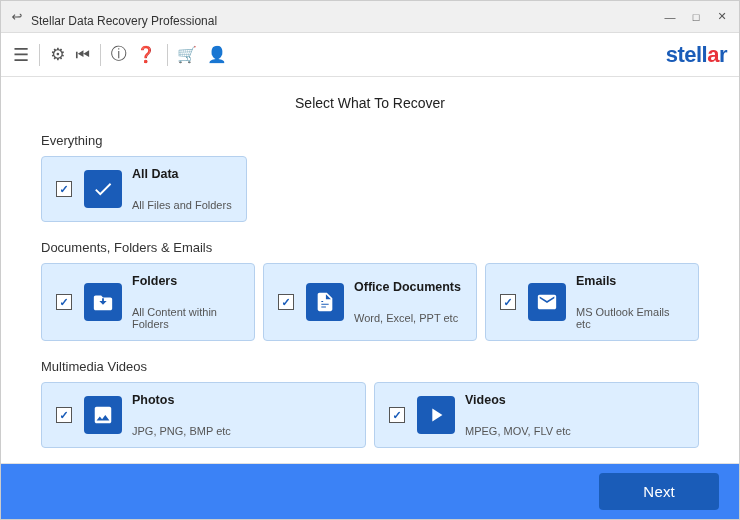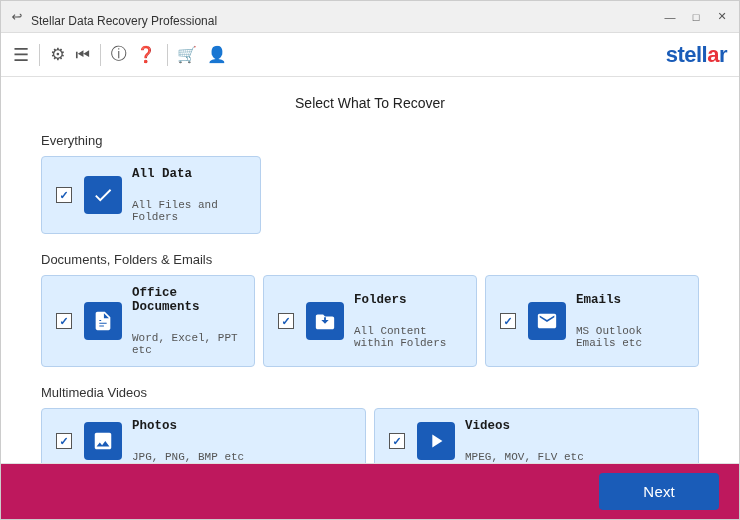--- a/index.html
+++ b/index.html
@@ -181,37 +181,36 @@
     }
     .card-icon-box svg {
       width: 22px;
       height: 22px;
       fill: #fff;
     }
 
     .card-text {
       display: flex;
       flex-direction: column;
-      font-family: Liberation Mono, monospace;
     }
     .card-title {
       font-size: 12.5px;
       font-weight: 600;
       color: #1a1a1a;
     }
     .card-sub {
       font-size: 11px;
       color: #555;
       margin-top: 18px;
     }
 
     
     .footer {
       height: 56px;
-      background: #be185d;
+      background: #3b82f6;
       border-top: 1px solid #e0e0e0;
       display: flex;
       align-items: center;
       justify-content: flex-end;
       padding: 0 20px;
     }
     .next-btn {
       background: #1a5cb8;
       color: #fff;
       border: none;
@@ -287,41 +286,41 @@
     </div>
   </div>
 
   <div class="section">
     <div class="section-label">Documents, Folders &amp; Emails</div>
     <div class="cards-row">
 
       <div class="card">
         <div class="card-checkbox checked"></div>
         <div class="card-icon-box">
+
+          <svg viewBox="0 0 24 24">
+              <path d="M10 4H4c-1.1 0-2 .9-2 2v12c0 1.1.9 2 2 2h16c1.1 0 2-.9 2-2V8c0-1.1-.9-2-2-2h-8l-2-2zm2 10l-4-4h3V7h2v3h3l-4 4z" transform="translate(0,1)"></path>
+            </svg>
+        </div>
+        <div class="card-text">
+          <span class="card-title">Folders</span>
+          <span class="card-sub">All Content within Folders</span>
+        </div>
+      </div>
+
+      <div class="card">
+        <div class="card-checkbox checked"></div>
+        <div class="card-icon-box">
           <svg viewBox="0 0 24 24">
               <path d="M14 2H6c-1.1 0-2 .9-2 2v16c0 1.1.9 2 2 2h12c1.1 0 2-.9 2-2V8l-6-6zm-1 7V3.5L18.5 9H13zM8 14h8v1H8zm0 3h5v1H8zm0-6h2v1H8z"></path>
             </svg>
         </div>
         <div class="card-text">
           <span class="card-title">Office Documents</span>
           <span class="card-sub">Word, Excel, PPT etc</span>
-        </div>
-      </div>
-
-      <div class="card">
-        <div class="card-checkbox checked"></div>
-        <div class="card-icon-box">
-
-          <svg viewBox="0 0 24 24">
-              <path d="M10 4H4c-1.1 0-2 .9-2 2v12c0 1.1.9 2 2 2h16c1.1 0 2-.9 2-2V8c0-1.1-.9-2-2-2h-8l-2-2zm2 10l-4-4h3V7h2v3h3l-4 4z" transform="translate(0,1)"></path>
-            </svg>
-        </div>
-        <div class="card-text">
-          <span class="card-title">Folders</span>
-          <span class="card-sub">All Content within Folders</span>
         </div>
       </div>
 
       <div class="card">
         <div class="card-checkbox checked"></div>
         <div class="card-icon-box">
           <svg viewBox="0 0 24 24">
               <path d="M20 4H4c-1.1 0-2 .9-2 2v12c0 1.1.9 2 2 2h16c1.1 0 2-.9 2-2V6c0-1.1-.9-2-2-2zm0 4l-8 5-8-5V6l8 5 8-5v2z"></path>
             </svg>
         </div>

